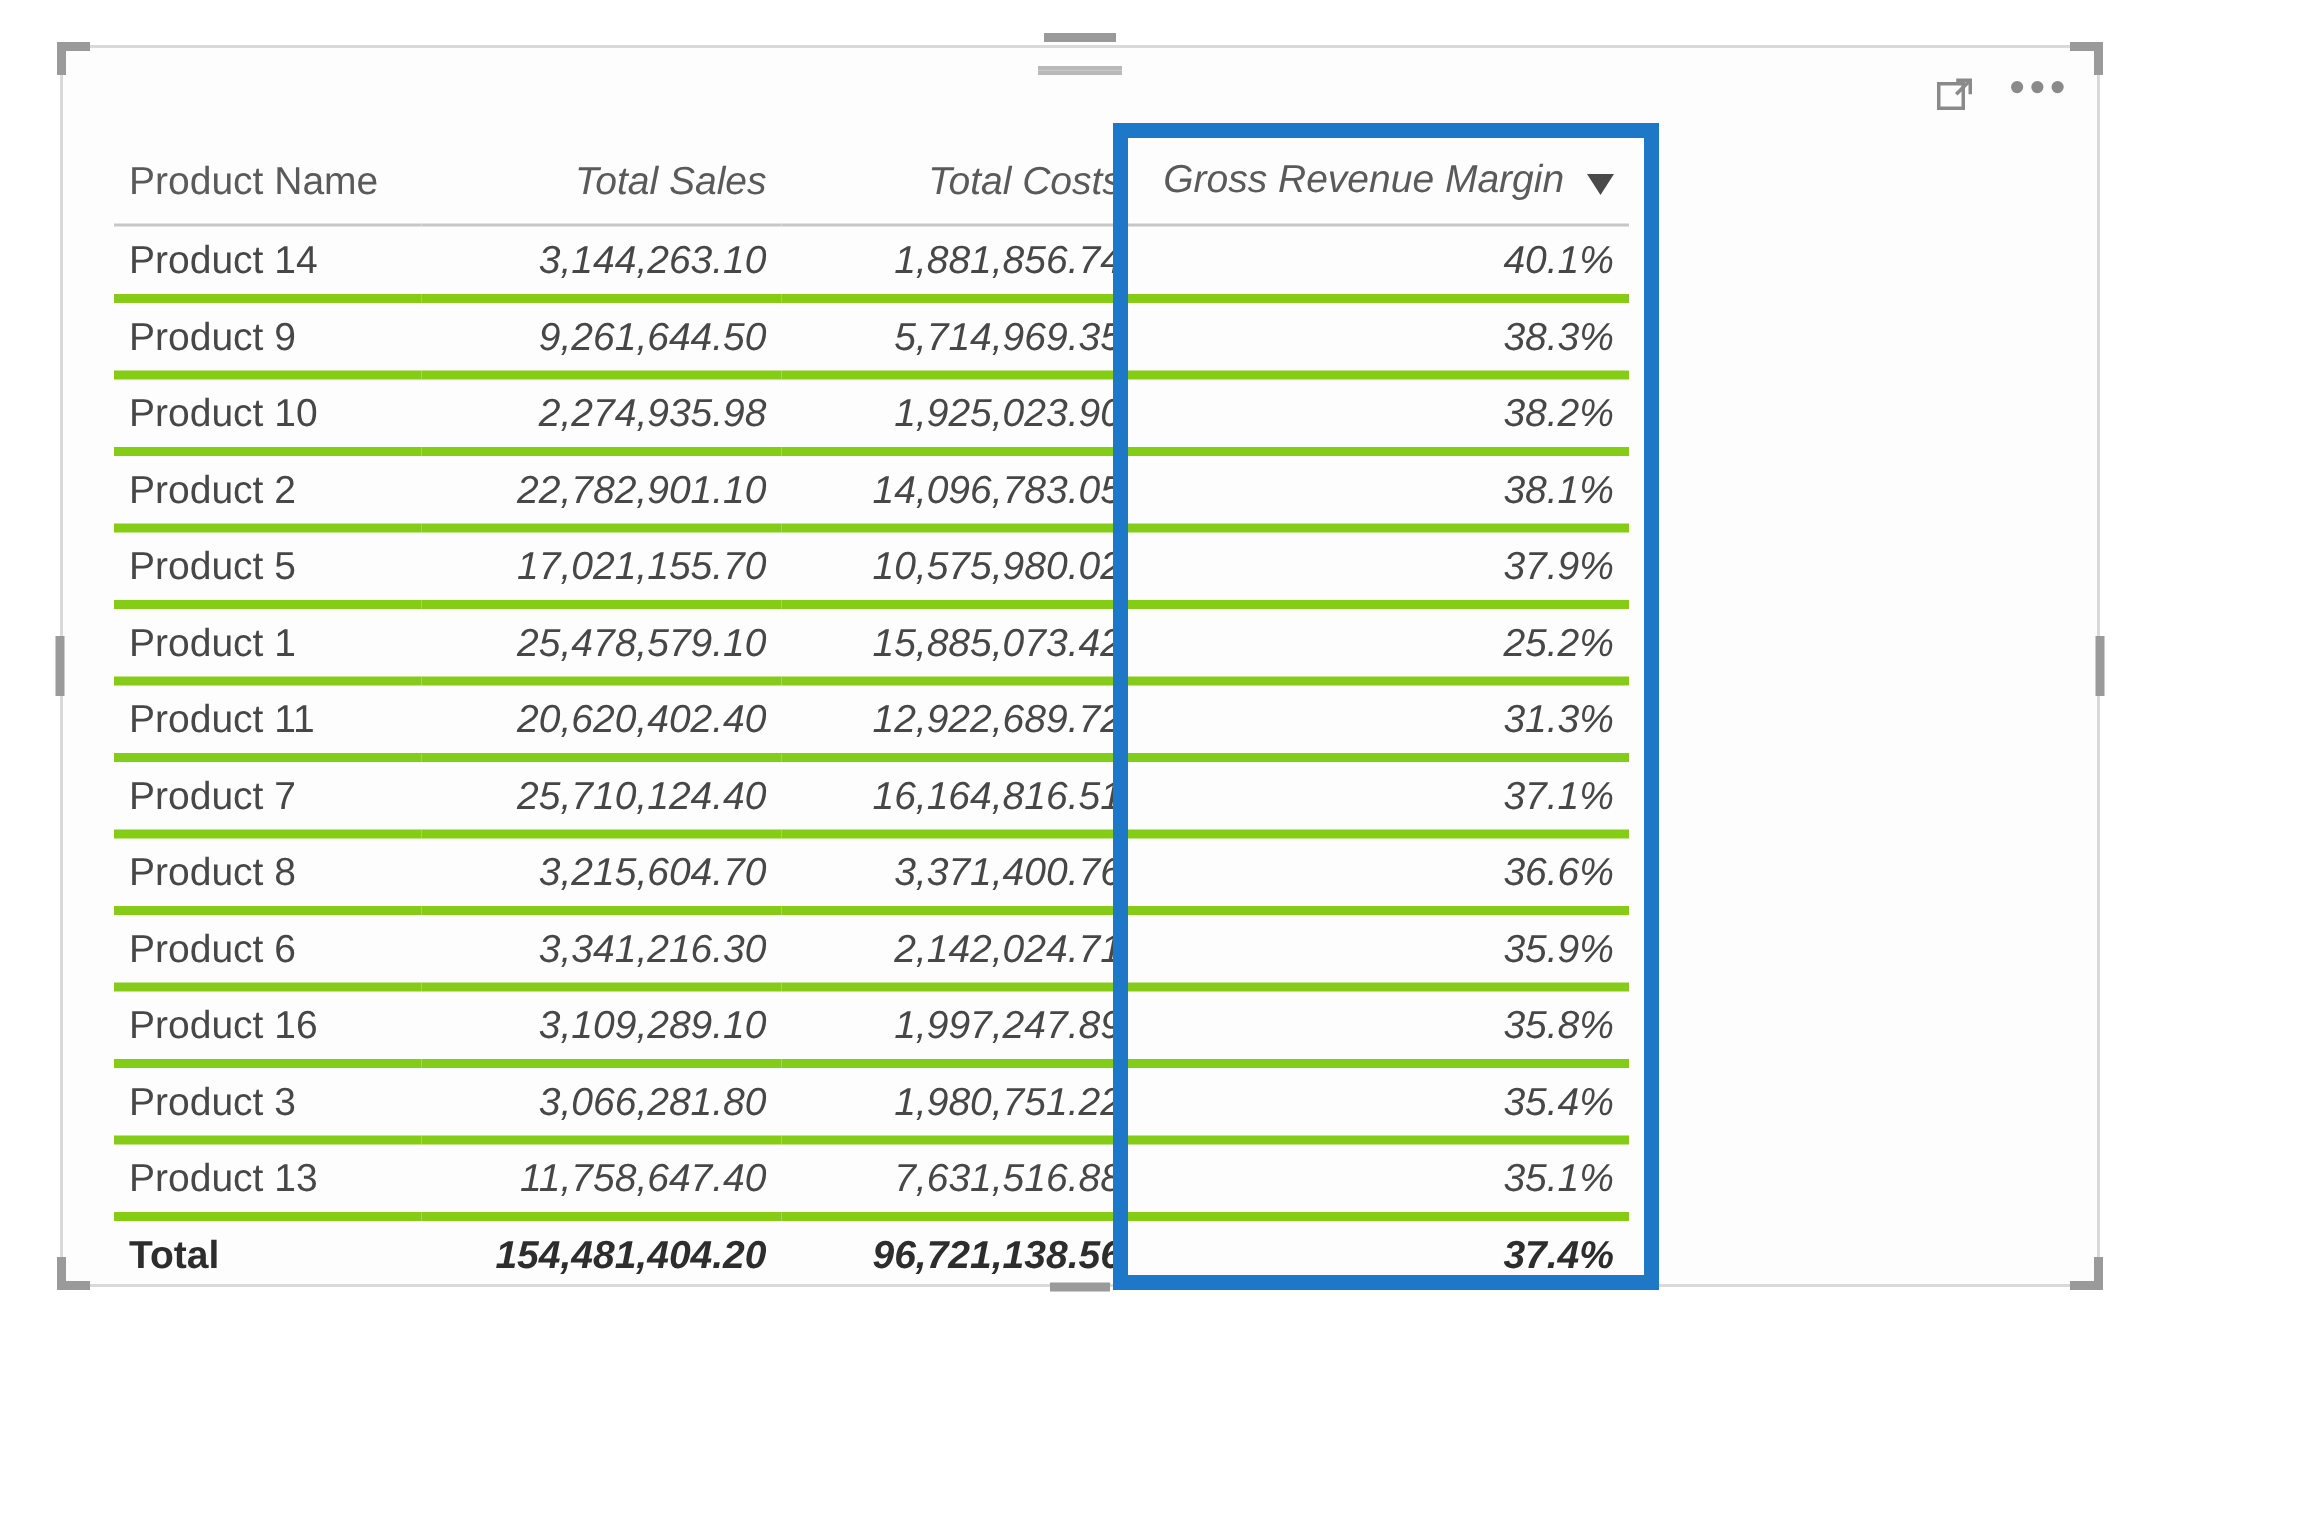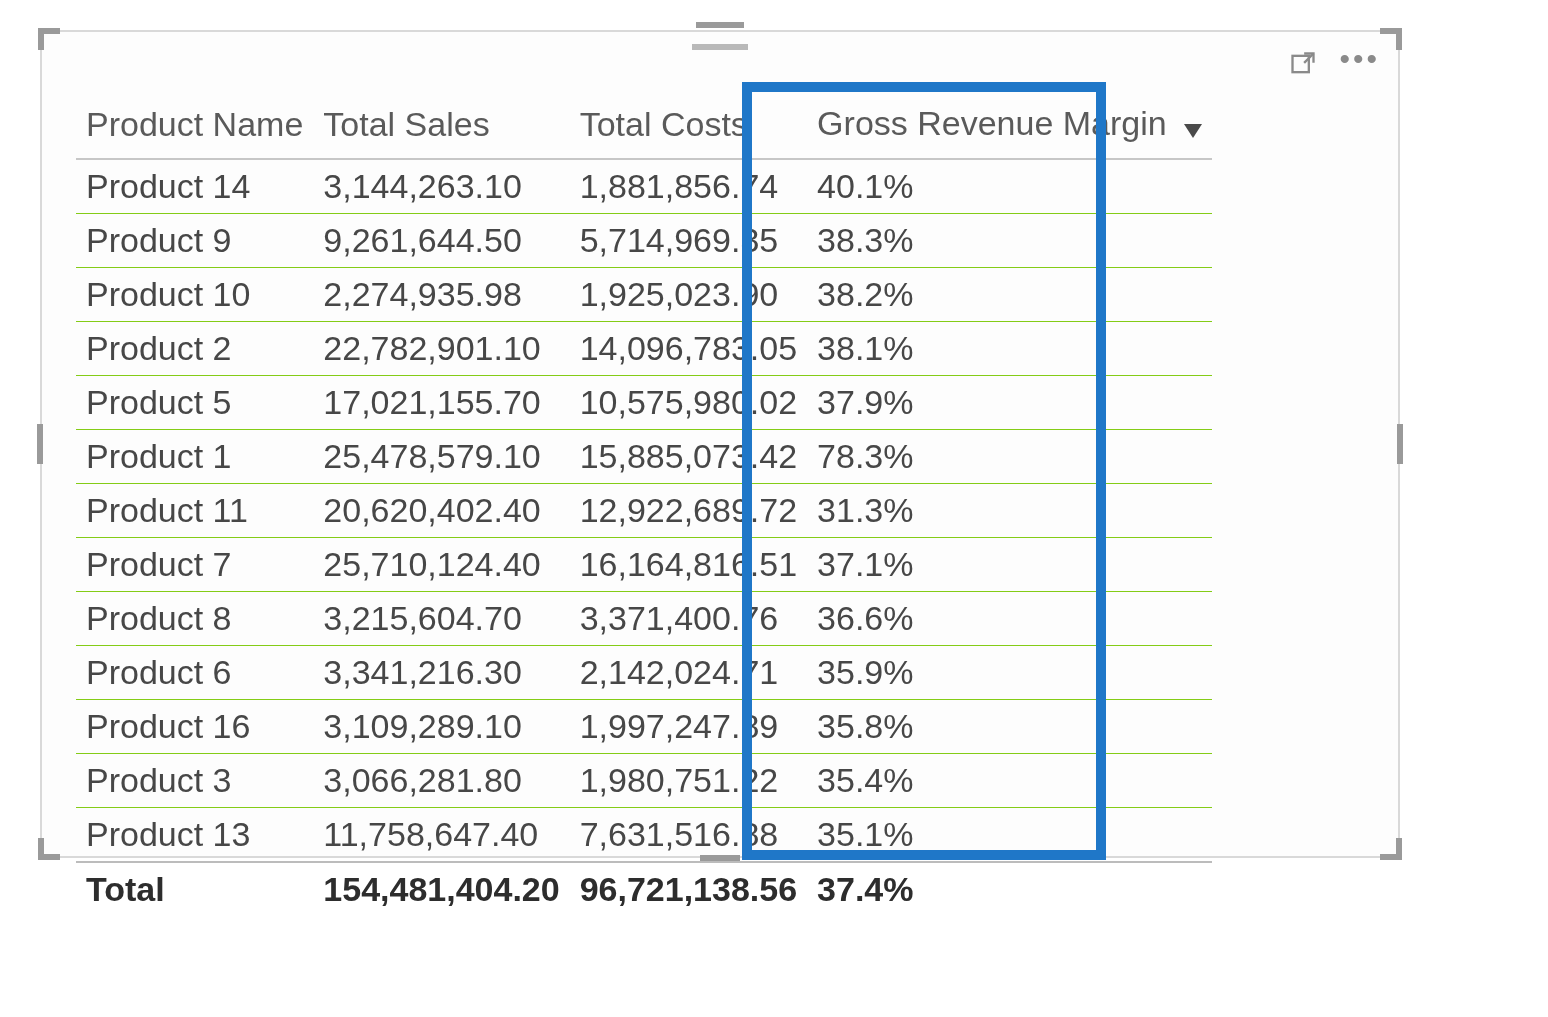--- a/index.html
+++ b/index.html
@@ -110,43 +110,45 @@
     padding-bottom: 10px;
   }
 
   
   .tbl {
     position: absolute;
     top: 62px;
     left: 34px;
     width: 1010px;
     border-collapse: collapse;
-    font-size: 34px;
+    font-size: 26px;
   }
   .tbl th {
     text-align: left;
     font-weight: 400;
     color: #5a5a5a;
     padding: 10px 10px 12px 10px;
     border-bottom: 2px solid #c7c7c7;
     white-space: nowrap;
   }
   .tbl th.num, .tbl td.num {
+    text-align: right;
+    font-style: italic;
   }
   .tbl th.sorted {
     position: relative;
   }
   .sort-icon {
     display: inline-block;
     margin-left: 8px;
     vertical-align: middle;
   }
   .tbl td {
     padding: 7px 10px;
-    border-bottom: 1px solid #84cc16;
+    border-bottom: 6px solid #84cc16;
     color: #474747;
     white-space: nowrap;
   }
   .tbl tr.total td {
     font-weight: 700;
     border-top: 2px solid #bcbcbc;
     border-bottom: none;
     color: #2d2d2d;
     margin-top: 13px;
   }
@@ -245,21 +247,21 @@
           <tr>
             <td>Product 5</td>
             <td class="num">17,021,155.70</td>
             <td class="num">10,575,980.02</td>
             <td class="num">37.9%</td>
           </tr>
           <tr>
             <td>Product 1</td>
             <td class="num">25,478,579.10</td>
             <td class="num">15,885,073.42</td>
-            <td class="num">78.3%</td>
+            <td class="num">25.2%</td>
           </tr>
           <tr>
             <td>Product 11</td>
             <td class="num">20,620,402.40</td>
             <td class="num">12,922,689.72</td>
             <td class="num">31.3%</td>
           </tr>
           <tr>
             <td>Product 7</td>
             <td class="num">25,710,124.40</td>

